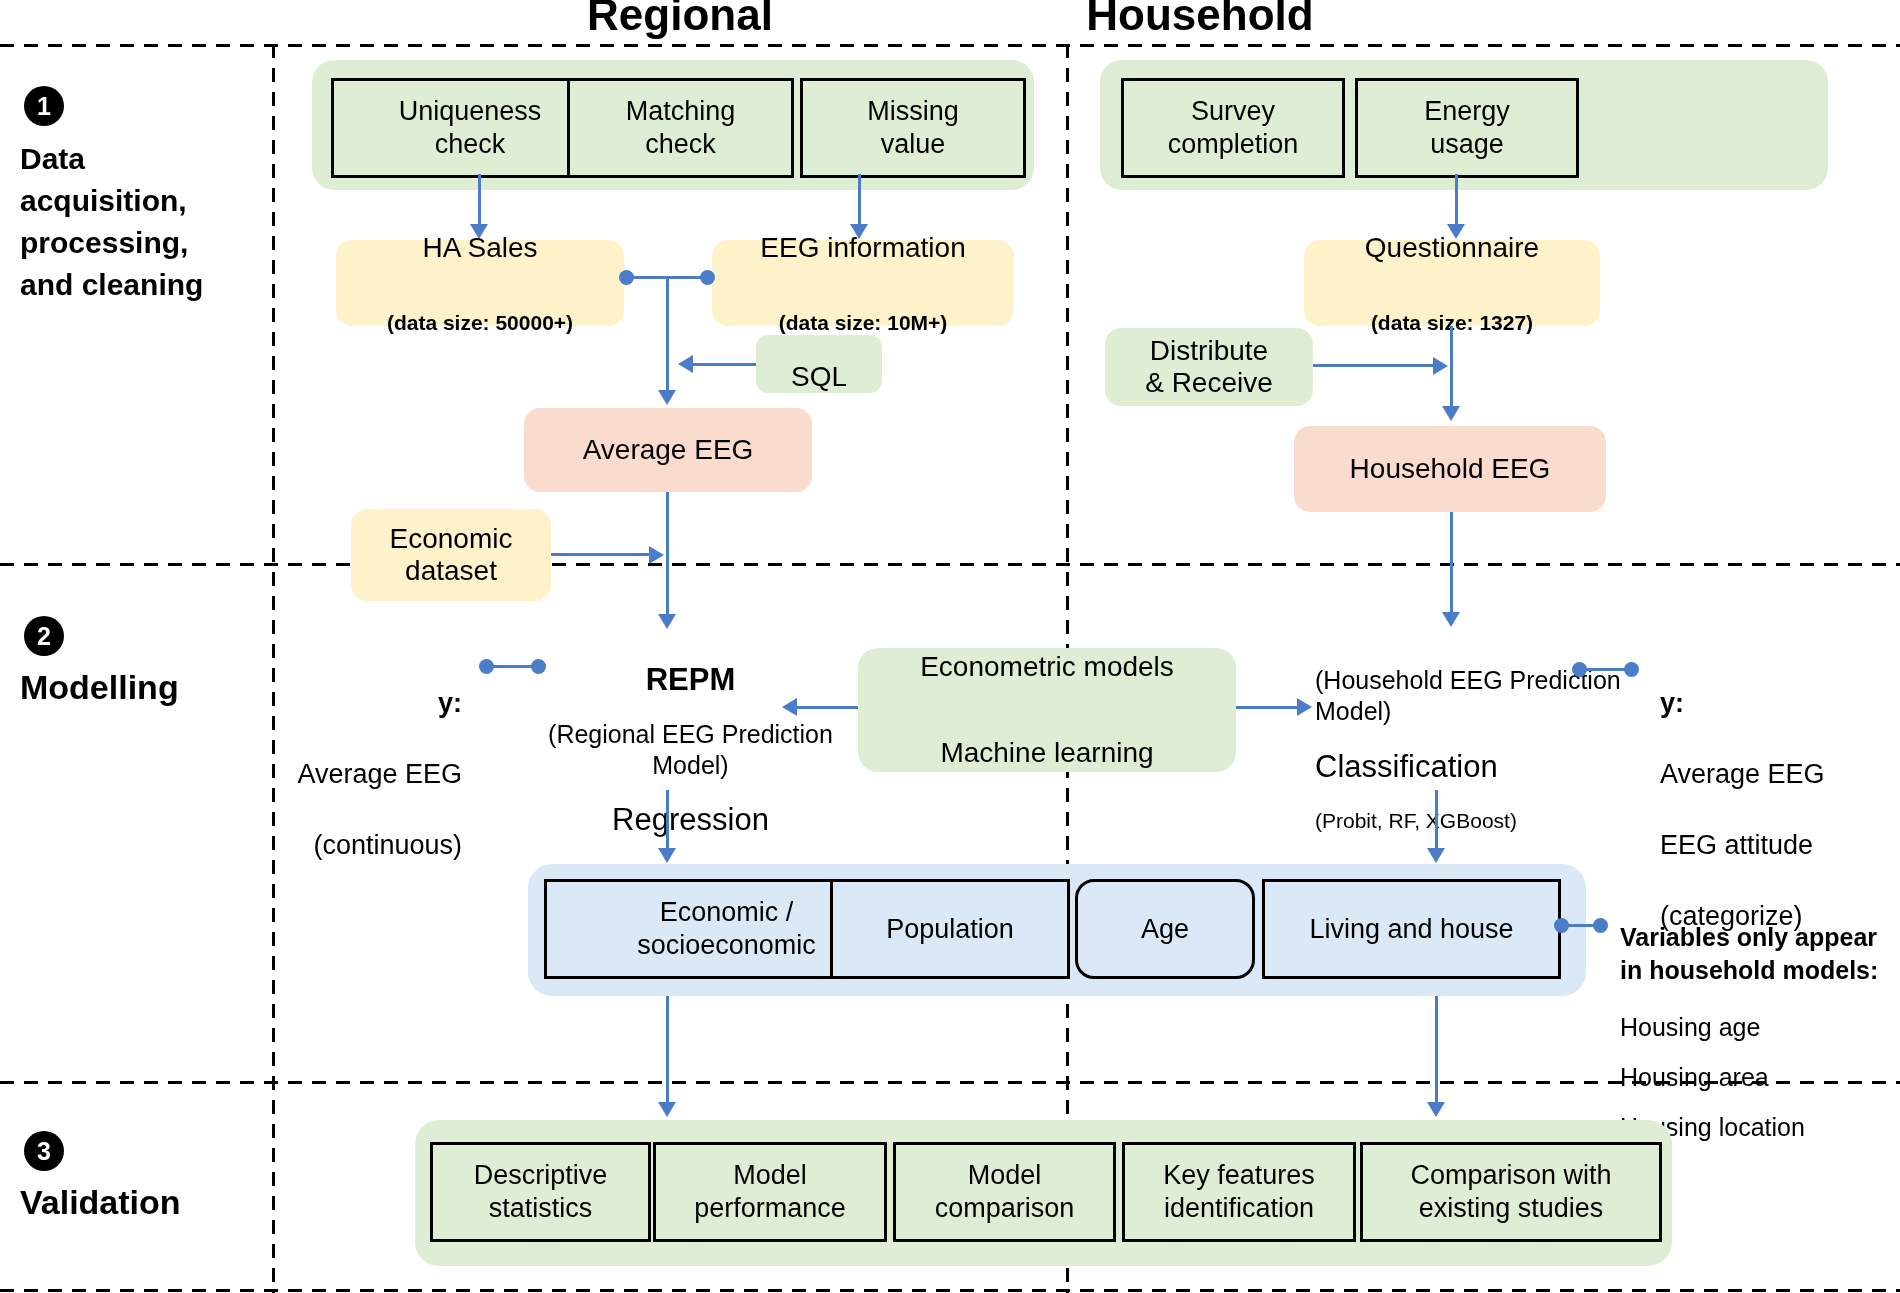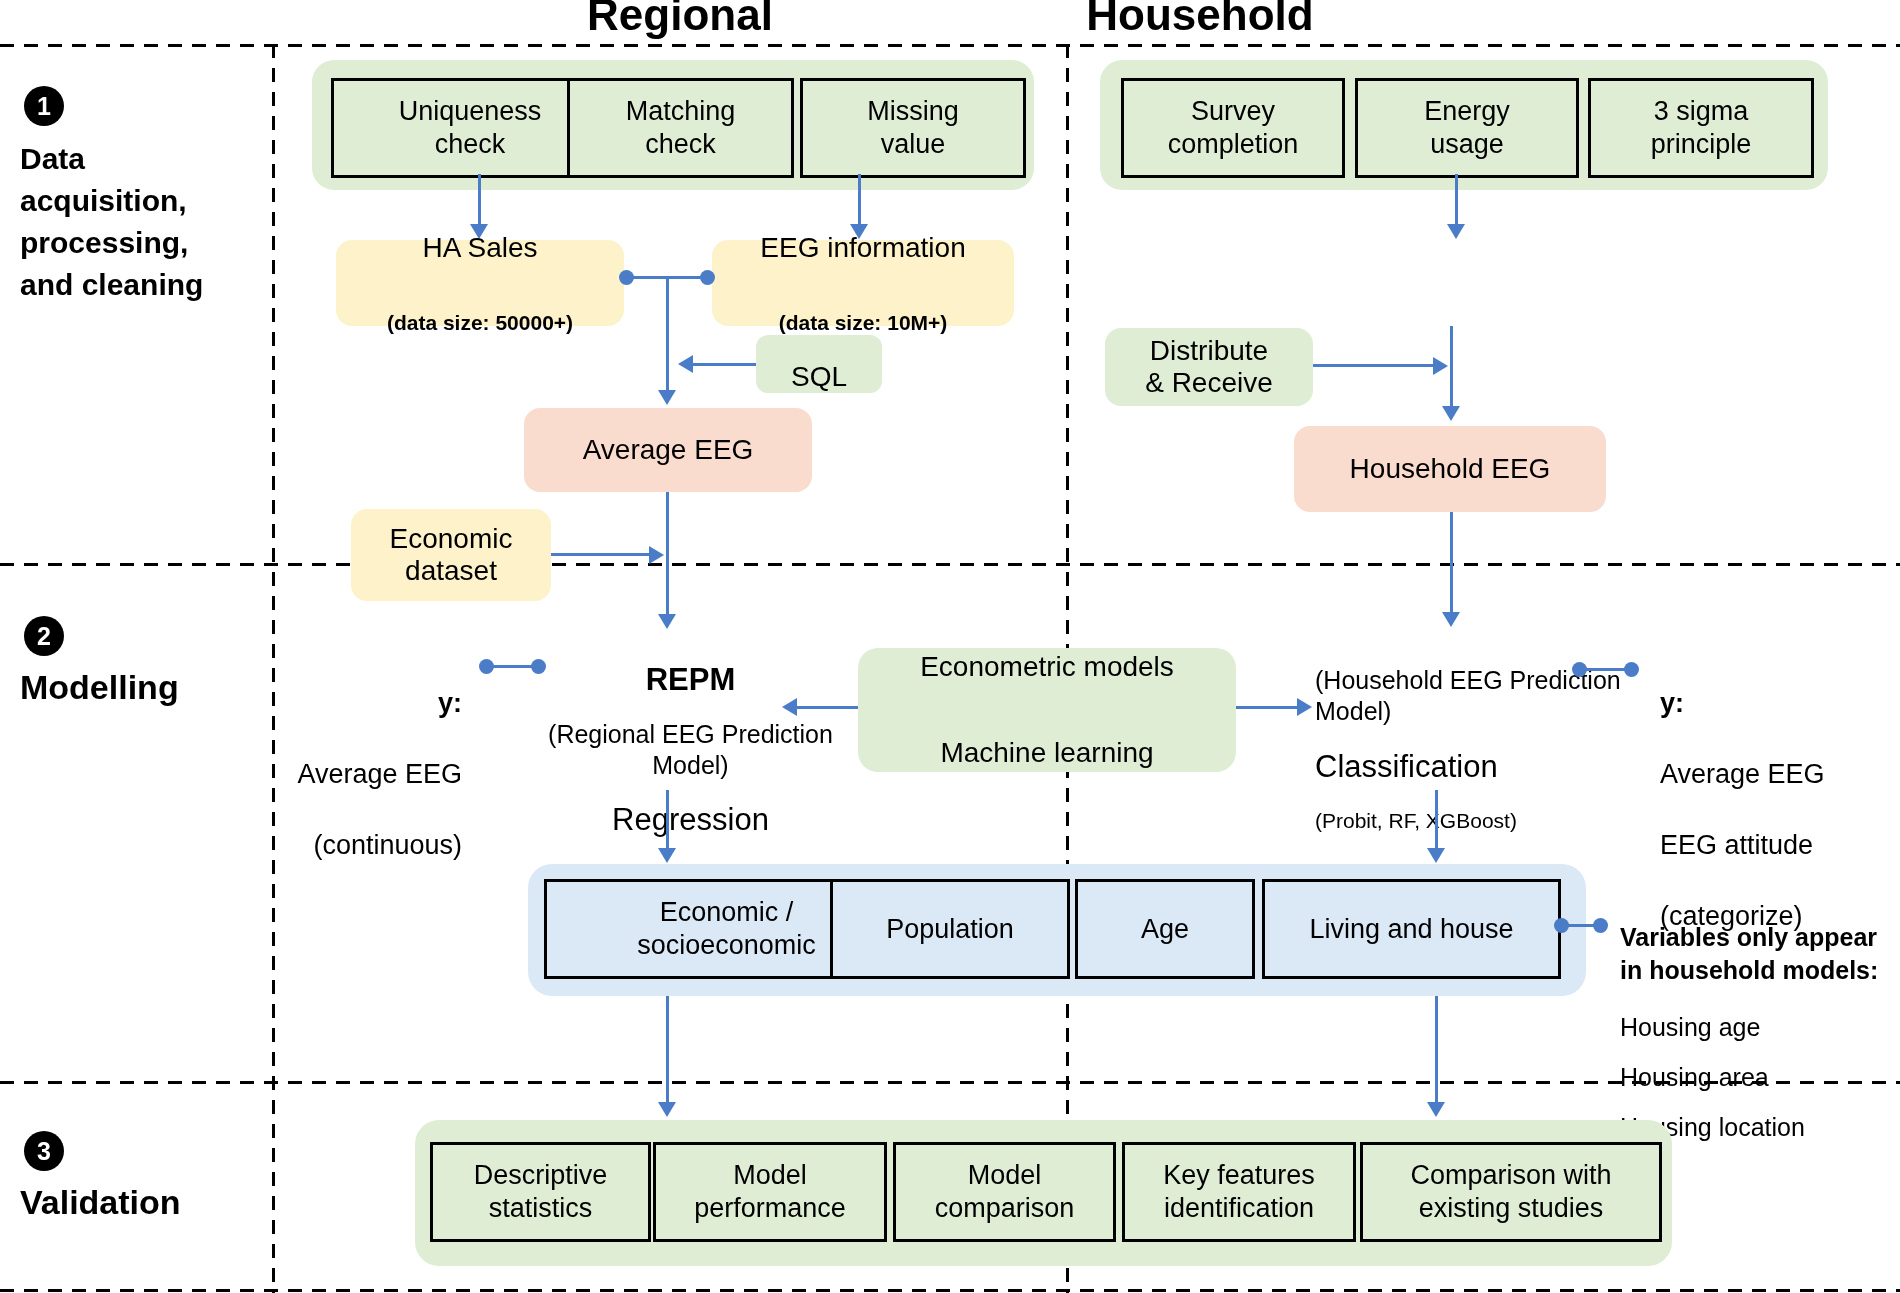--- a/index.html
+++ b/index.html
@@ -140,26 +140,28 @@
 dataset</span>
   </div>
   <div class="hline" style="left:551px;top:553px;width:98px;"></div>
   <div class="ah-right" style="left:649px;top:546px;"></div>
 
   <div class="rbox green" style="left:1100px;top:60px;width:728px;height:130px;"></div>
   <div class="cell" style="left:1121px;top:78px;width:218px;height:94px;">Survey
 completion</div>
   <div class="cell" style="left:1355px;top:78px;width:218px;height:94px;">Energy
 usage</div>
-  <div class="cell" style="left:1588px;top:78px;width:220px;height:94px;">3 sigma
-principle</div>
 
   <div class="vline" style="left:1455px;top:174px;height:52px;"></div>
   <div class="ah-down" style="left:1447px;top:224px;"></div>
 
+  <div class="pill yellow" style="left:1304px;top:240px;width:296px;height:86px;">
+    <span class="big">Questionnaire</span>
+    <span class="small">(data size: 1327)</span>
+  </div>
 
   <div class="vline" style="left:1450px;top:326px;height:82px;"></div>
   <div class="ah-down" style="left:1442px;top:406px;"></div>
 
   <div class="pill green" style="left:1105px;top:328px;width:208px;height:78px;">
     <span class="big">Distribute
 &amp; Receive</span>
   </div>
   <div class="hline" style="left:1313px;top:364px;width:120px;"></div>
   <div class="ah-right" style="left:1433px;top:357px;"></div>
@@ -214,21 +216,21 @@
 
   <div class="vline" style="left:666px;top:790px;height:60px;"></div>
   <div class="ah-down" style="left:658px;top:848px;"></div>
   <div class="vline" style="left:1435px;top:790px;height:60px;"></div>
   <div class="ah-down" style="left:1427px;top:848px;"></div>
 
   <div class="rbox bluebg" style="left:528px;top:864px;width:1058px;height:132px;border-radius:24px;"></div>
   <div class="cell blue" style="left:544px;top:879px;width:277px;height:94px;padding-left:41px;">Economic /
 socioeconomic</div>
   <div class="cell blue" style="left:830px;top:879px;width:234px;height:94px;">Population</div>
-  <div class="cell blue" style="left:1075px;top:879px;width:174px;height:94px;">Age</div>
+  <div class="cell blue" style="left:1075px;top:879px;width:174px;height:94px;border-radius:19px;">Age</div>
   <div class="cell blue" style="left:1262px;top:879px;width:293px;height:94px;">Living and house</div>
 
   <div class="hline" style="left:1562px;top:924px;width:39px;"></div>
   <div class="dot" style="left:1554px;top:918px;"></div>
   <div class="dot" style="left:1593px;top:918px;"></div>
 
   <div class="tblock" style="left:1620px;top:903px;width:280px;">
     <div class="notebold">Variables only appear
 in household models:</div>
     <div class="noteline" style="margin-top:6px;">Housing age</div>

